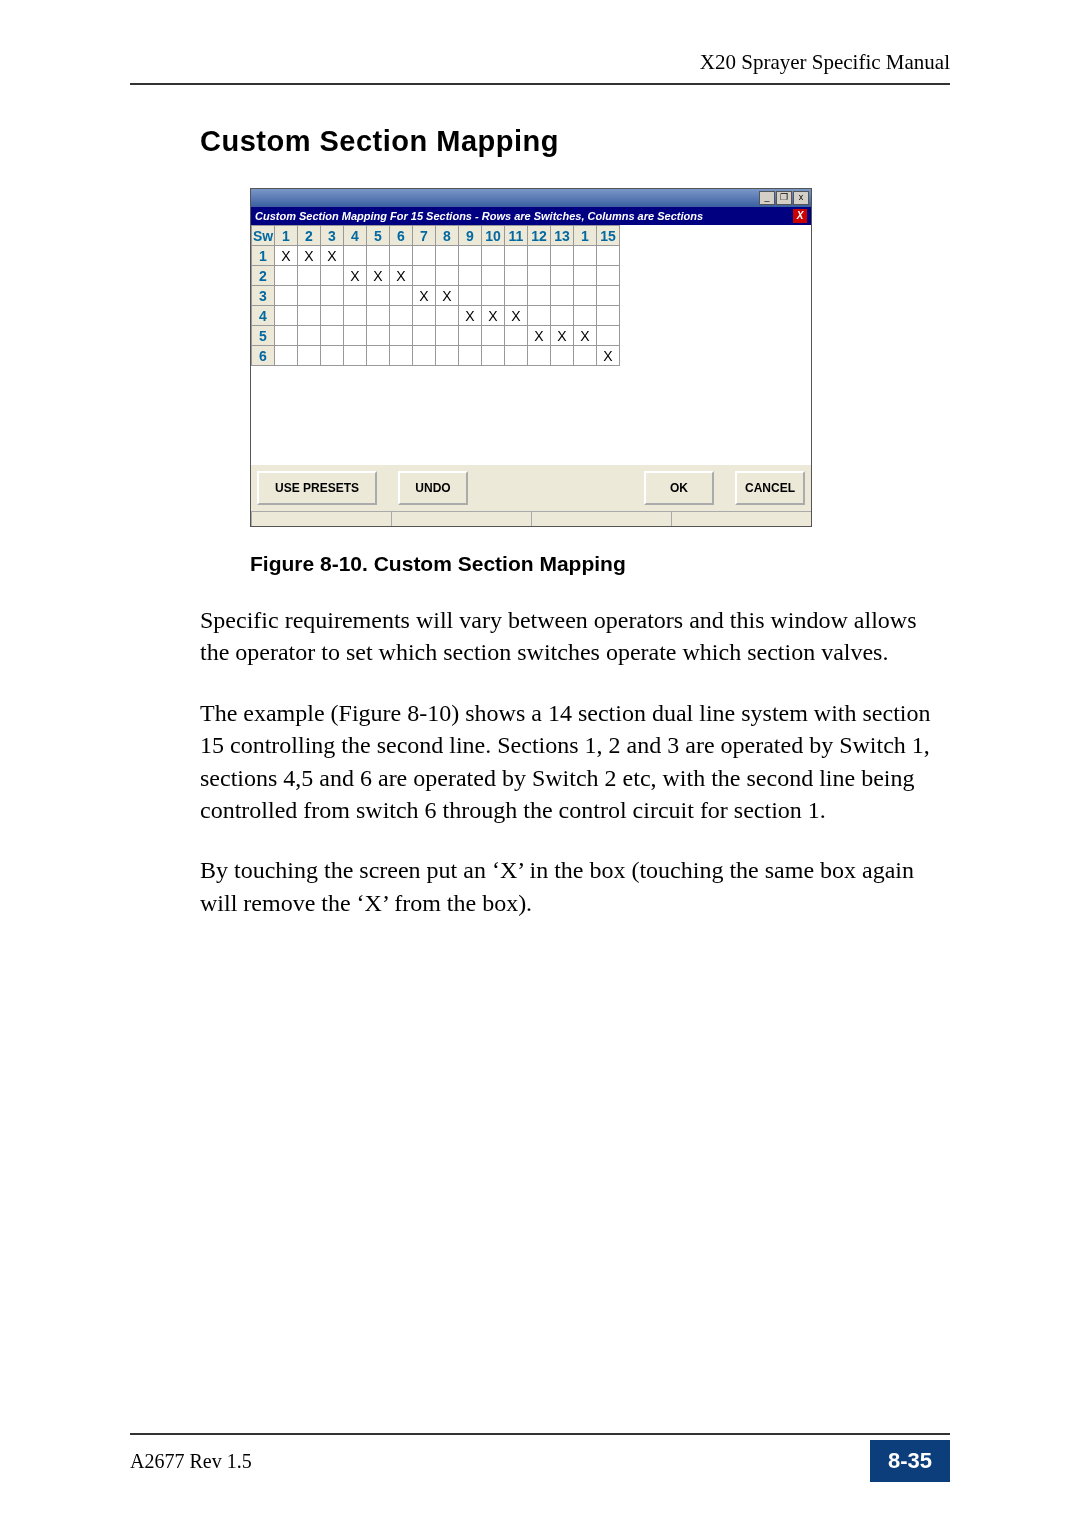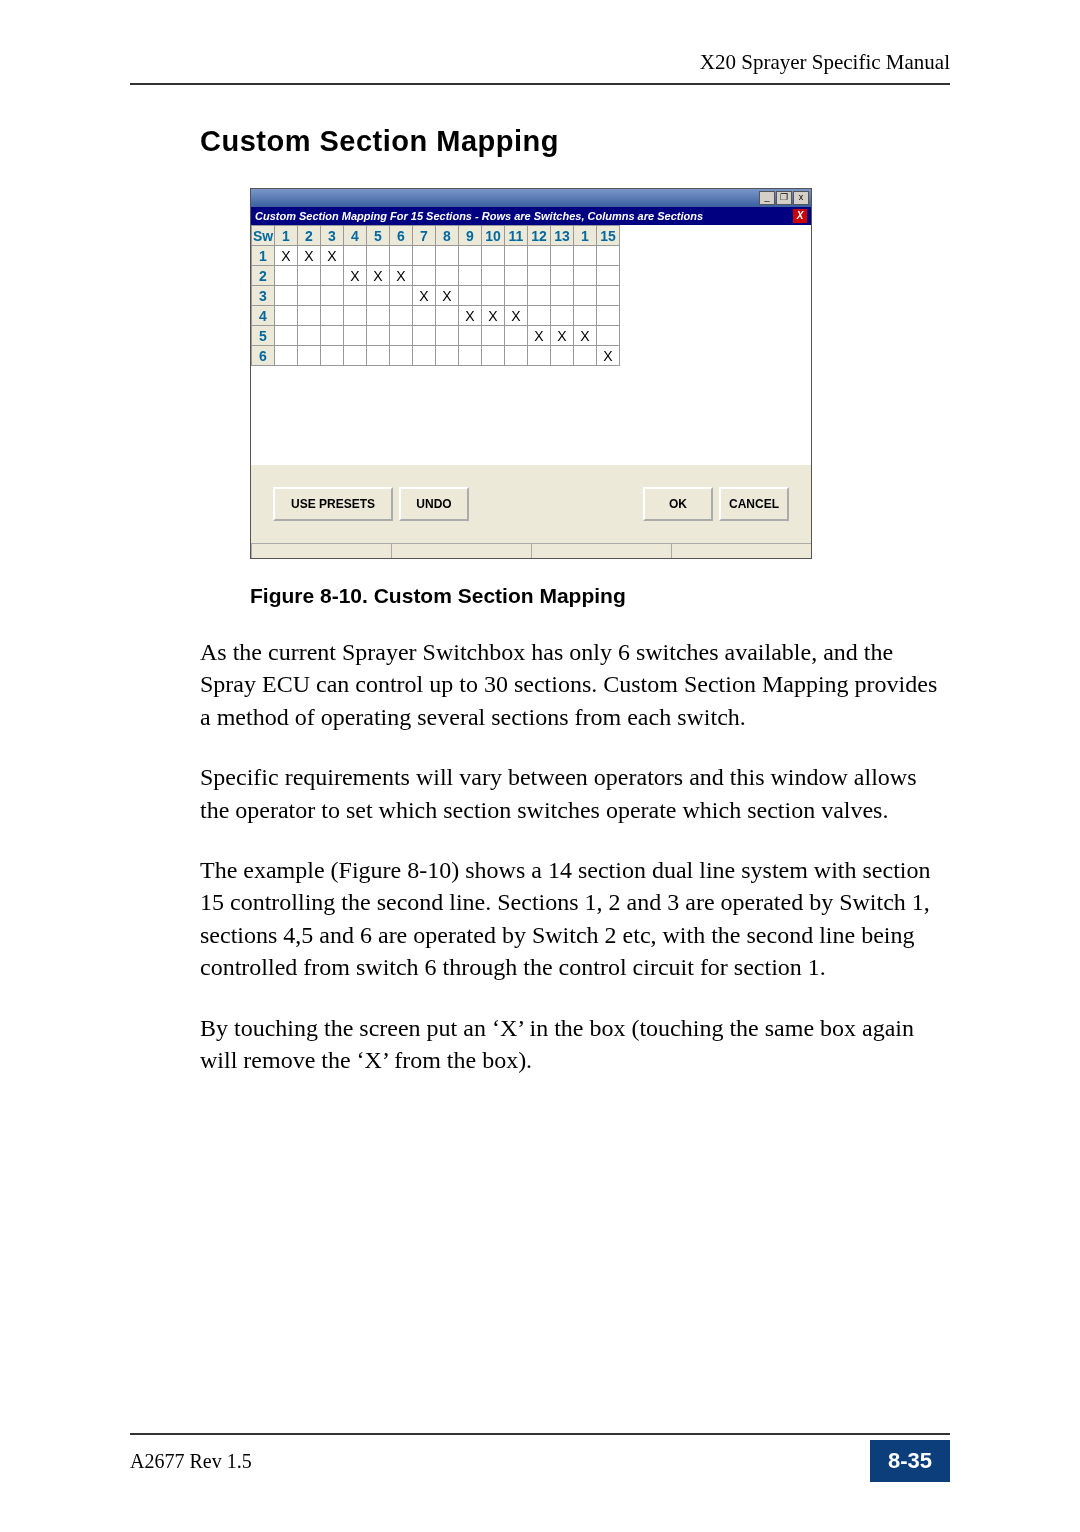--- a/index.html
+++ b/index.html
@@ -104,22 +104,22 @@
     color:#0369a1;
     font-weight:bold;
   }
   table.mapping td.cell {
     background:#fff;
     font-weight:normal;
   }
   .dlg-buttons {
     display:flex;
     align-items:center;
-    padding:22px;
-    gap:6px;
+    padding:6px;
+    gap:21px;
   }
   .dlg-buttons .spacer{flex:1;}
   .dlg-buttons button{
     font-family: Arial, sans-serif;
     font-weight:bold;
     font-size:12px;
     padding:8px 8px;
     background:#ece9d8;
     border:2px outset #fff;
     min-width:70px;
@@ -333,21 +333,20 @@
           <div class="seg"></div>
             <div class="seg"></div>
             <div class="seg"></div>
             <div class="seg"></div>
         </div>
       </div>
     </div>
 
     <div class="figure-caption">Figure 8-10. Custom Section Mapping</div>
 
-    <p class="body">As the current Sprayer Switchbox has only 6 switches available, and the Spray ECU can control up to 30 sections. Custom Section Mapping provides a method of operating several sections from each switch.</p>
     <p class="body">Specific requirements will vary between operators and this window allows the operator to set which section switches operate which section valves.</p>
     <p class="body">The example (Figure 8-10) shows a 14 section dual line system with section 15 controlling the second line. Sections 1, 2 and 3 are operated by Switch 1, sections 4,5 and 6 are operated by Switch 2 etc, with the second line being controlled from switch 6 through the control circuit for section 1.</p>
     <p class="body">By touching the screen put an ‘X’ in the box (touching the same box again will remove the ‘X’ from the box).</p>
   </div>
 
   <div class="footer">
     <div class="footer-left">A2677 Rev 1.5</div>
     <div class="page-badge">8-35</div>
   </div>
 </div>

